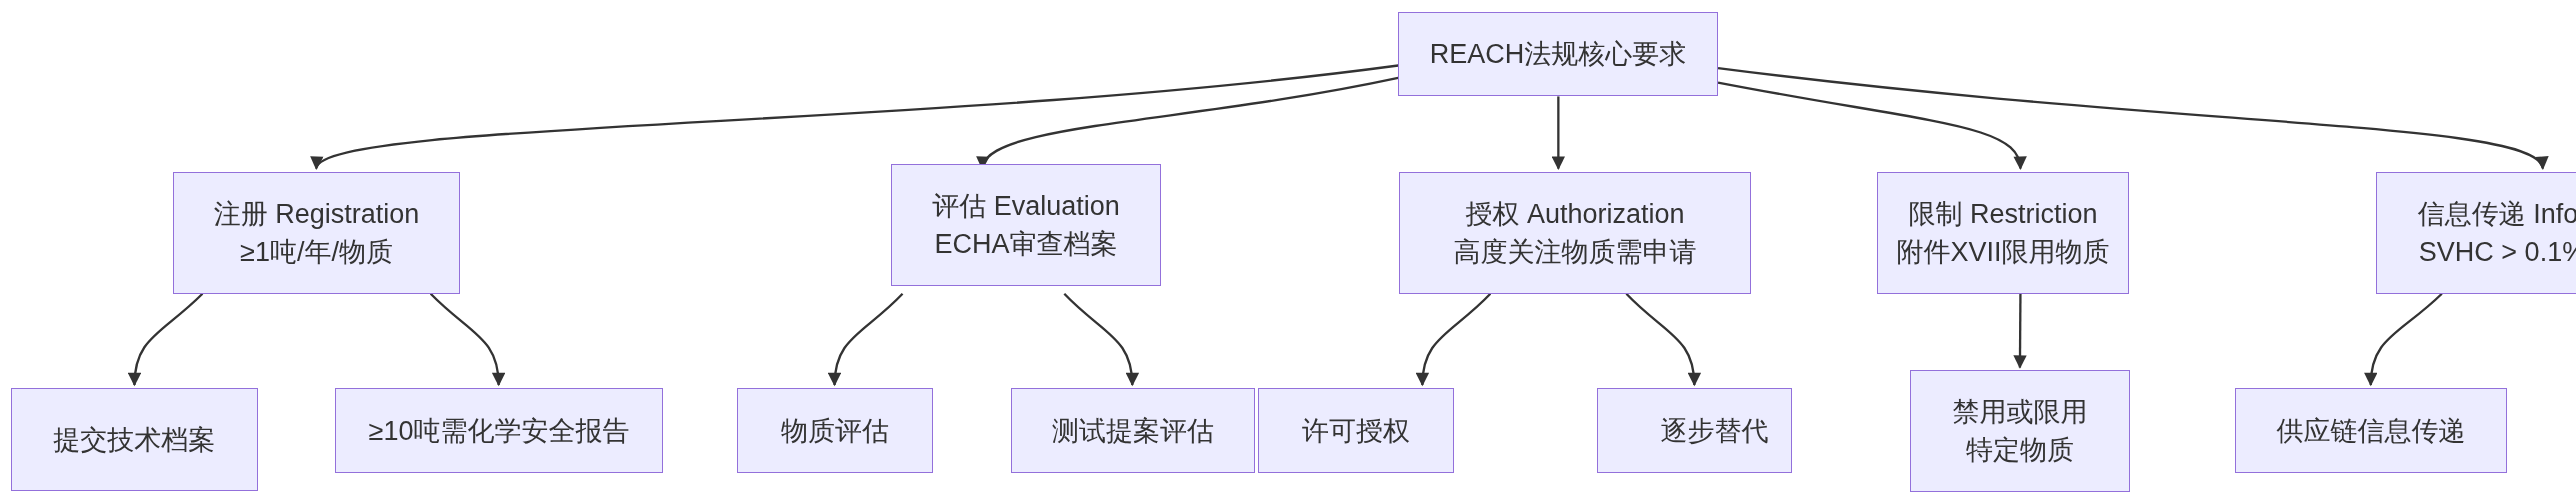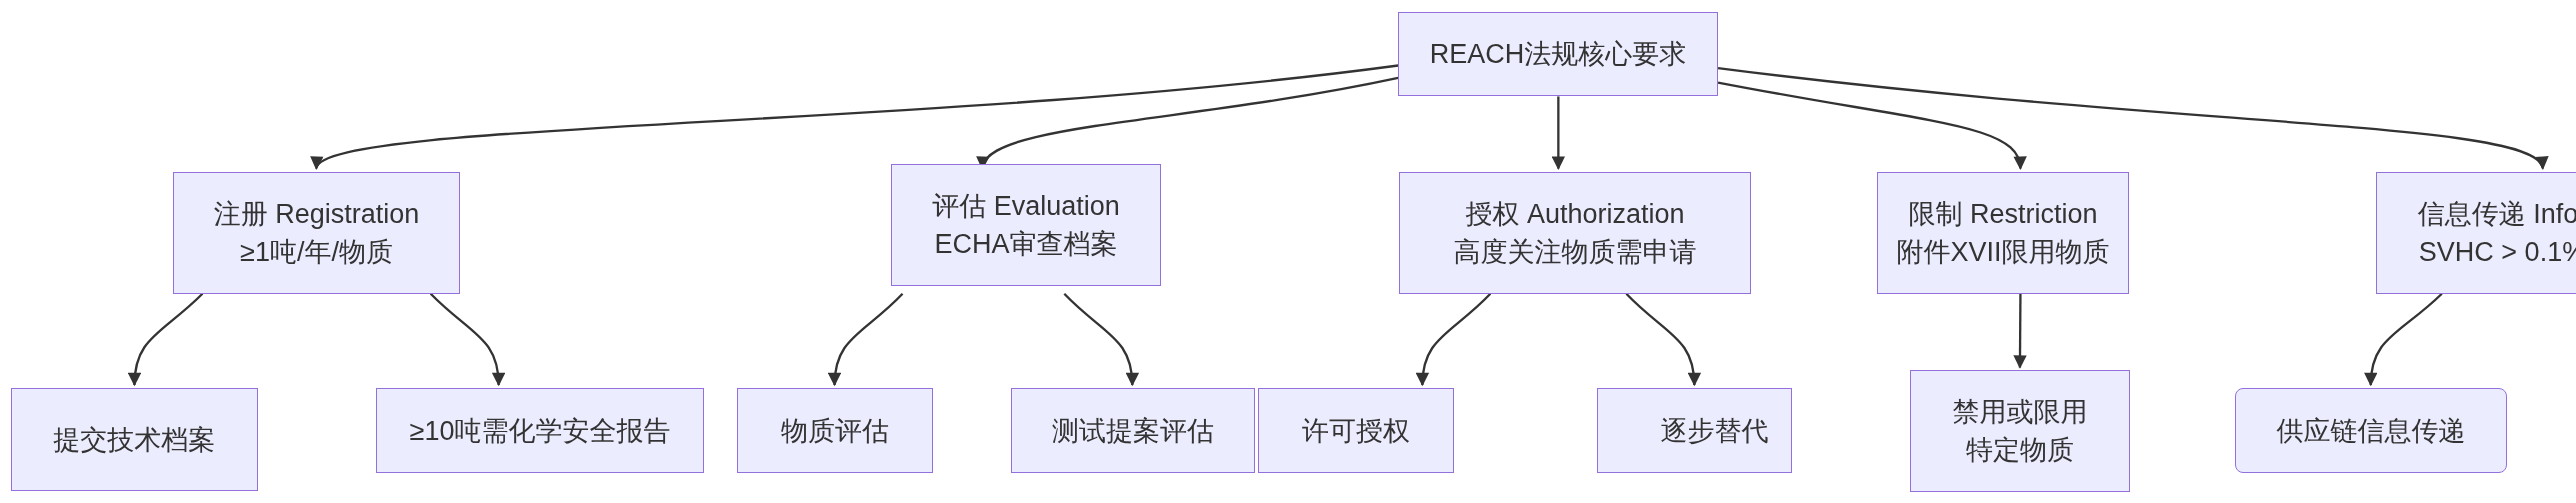--- a/index.html
+++ b/index.html
@@ -103,21 +103,21 @@
 
   <div class="node" style="left:2376px; top:172px; width:334px; height:122px;">
     <div>信息传递 Information</div>
     <div>SVHC &gt; 0.1%需通报</div>
   </div>
 
   <div class="node" style="left:10.8px; top:388px; width:247px; height:103px;">
     <div>提交技术档案</div>
   </div>
 
-  <div class="node" style="left:335px; top:388px; width:328px; height:85px;margin-left:41px;">
+  <div class="node" style="left:335px; top:388px; width:328px; height:85px;">
     <div>≥10吨需化学安全报告</div>
   </div>
 
   <div class="node" style="left:737px; top:388px; width:196px; height:85px;">
     <div>物质评估</div>
   </div>
 
   <div class="node" style="left:1011px; top:388px; width:244px; height:85px;">
     <div>测试提案评估</div>
   </div>
@@ -128,18 +128,18 @@
 
   <div class="node" style="left:1597px; top:388px; width:195px; height:85px;padding-left:40px;">
     <div>逐步替代</div>
   </div>
 
   <div class="node" style="left:1910px; top:370px; width:220px; height:122px;">
     <div>禁用或限用</div>
     <div>特定物质</div>
   </div>
 
-  <div class="node" style="left:2235px; top:388px; width:272px; height:85px;border-radius:8px;">
+  <div class="node" style="left:2235px; top:388px; width:272px; height:85px;">
     <div>供应链信息传递</div>
   </div>
 
 </div>
 
 
 </body></html>

